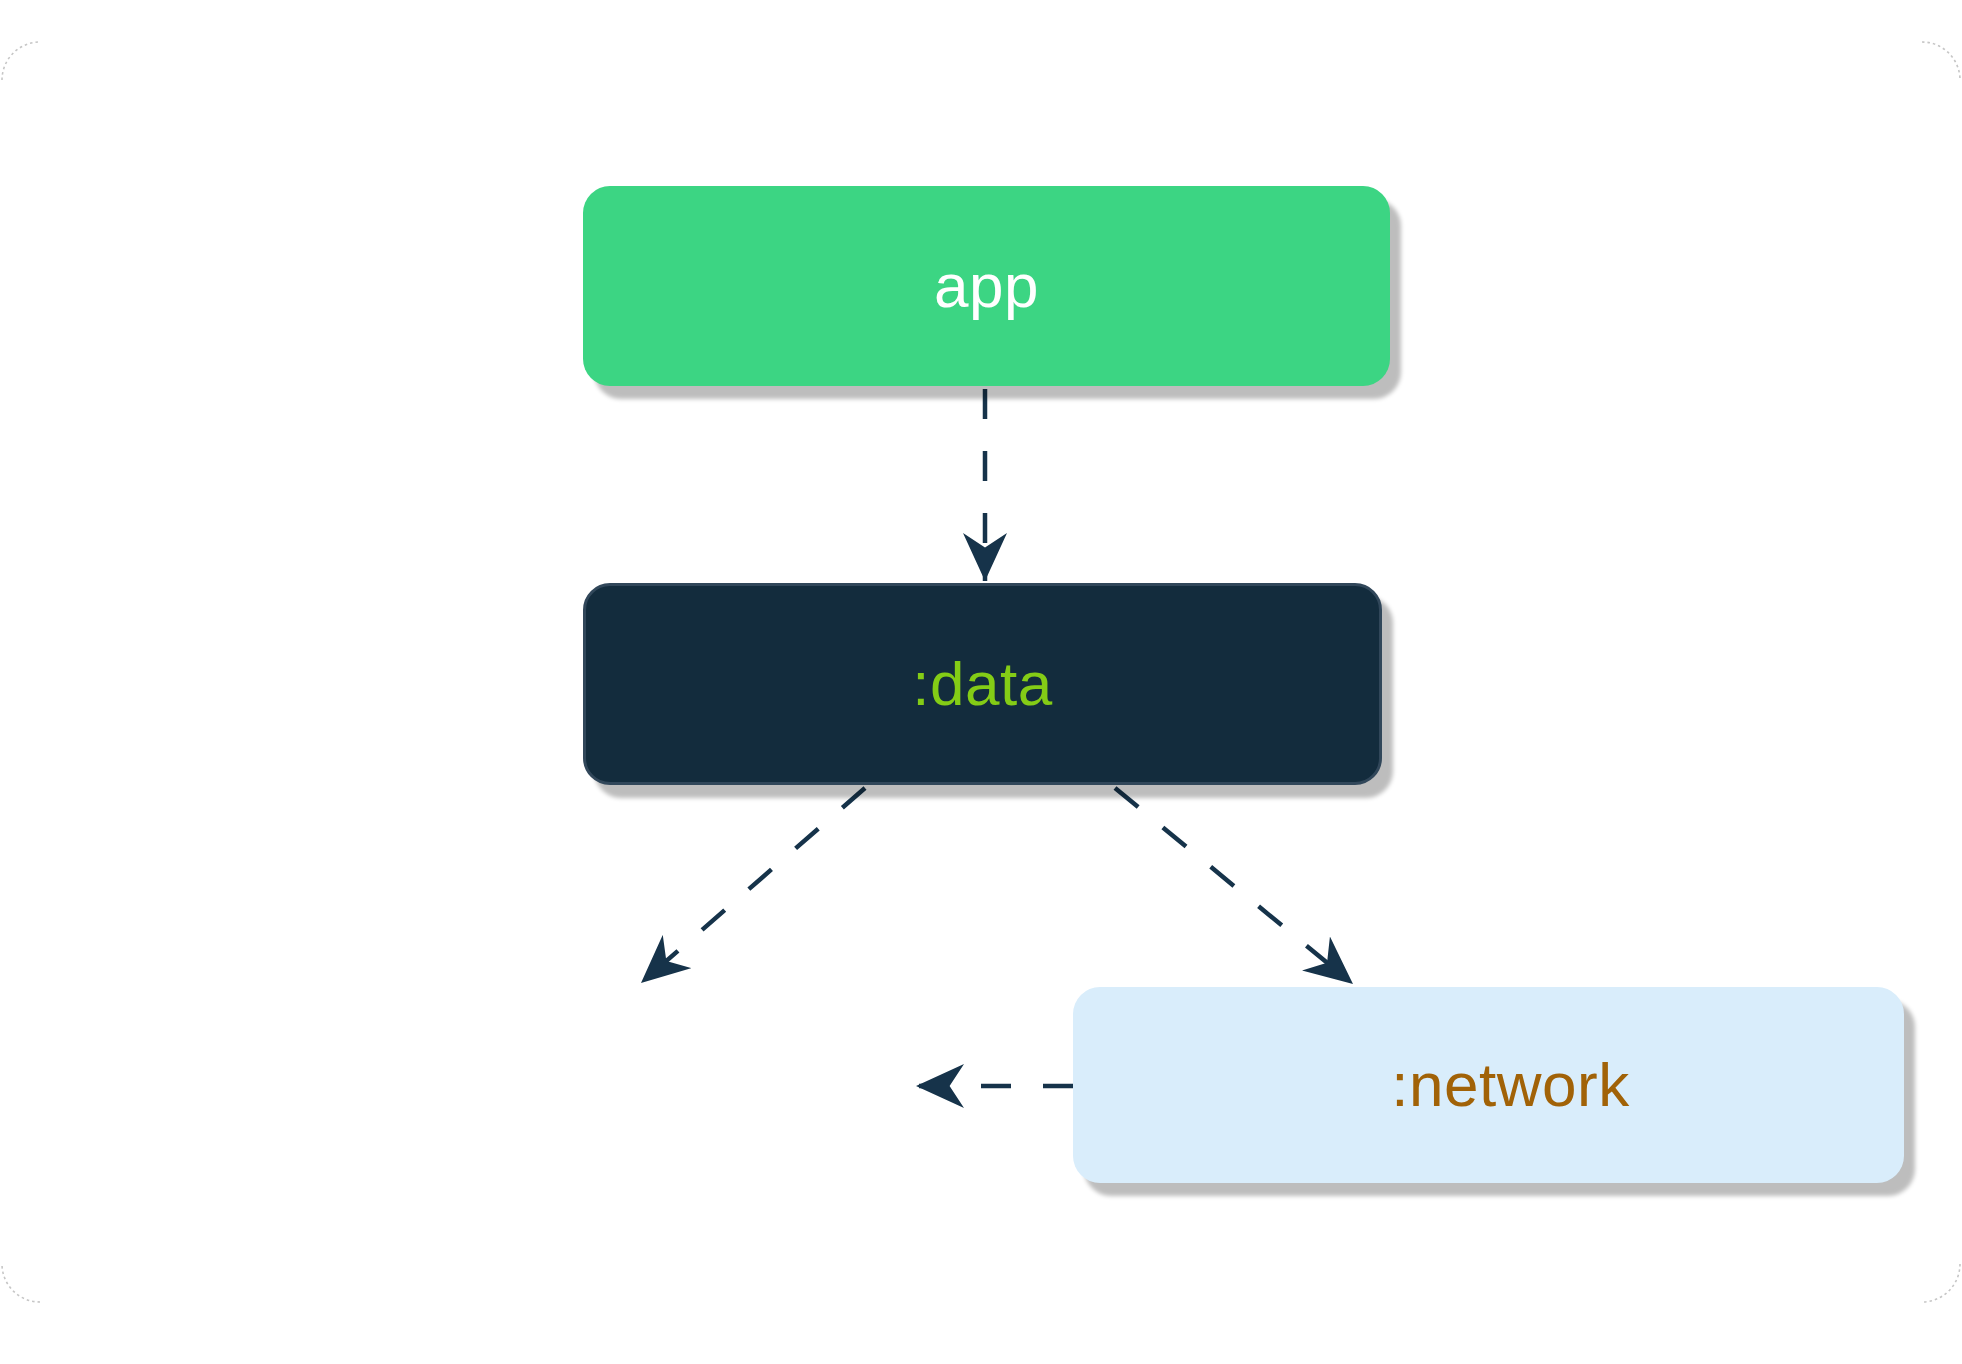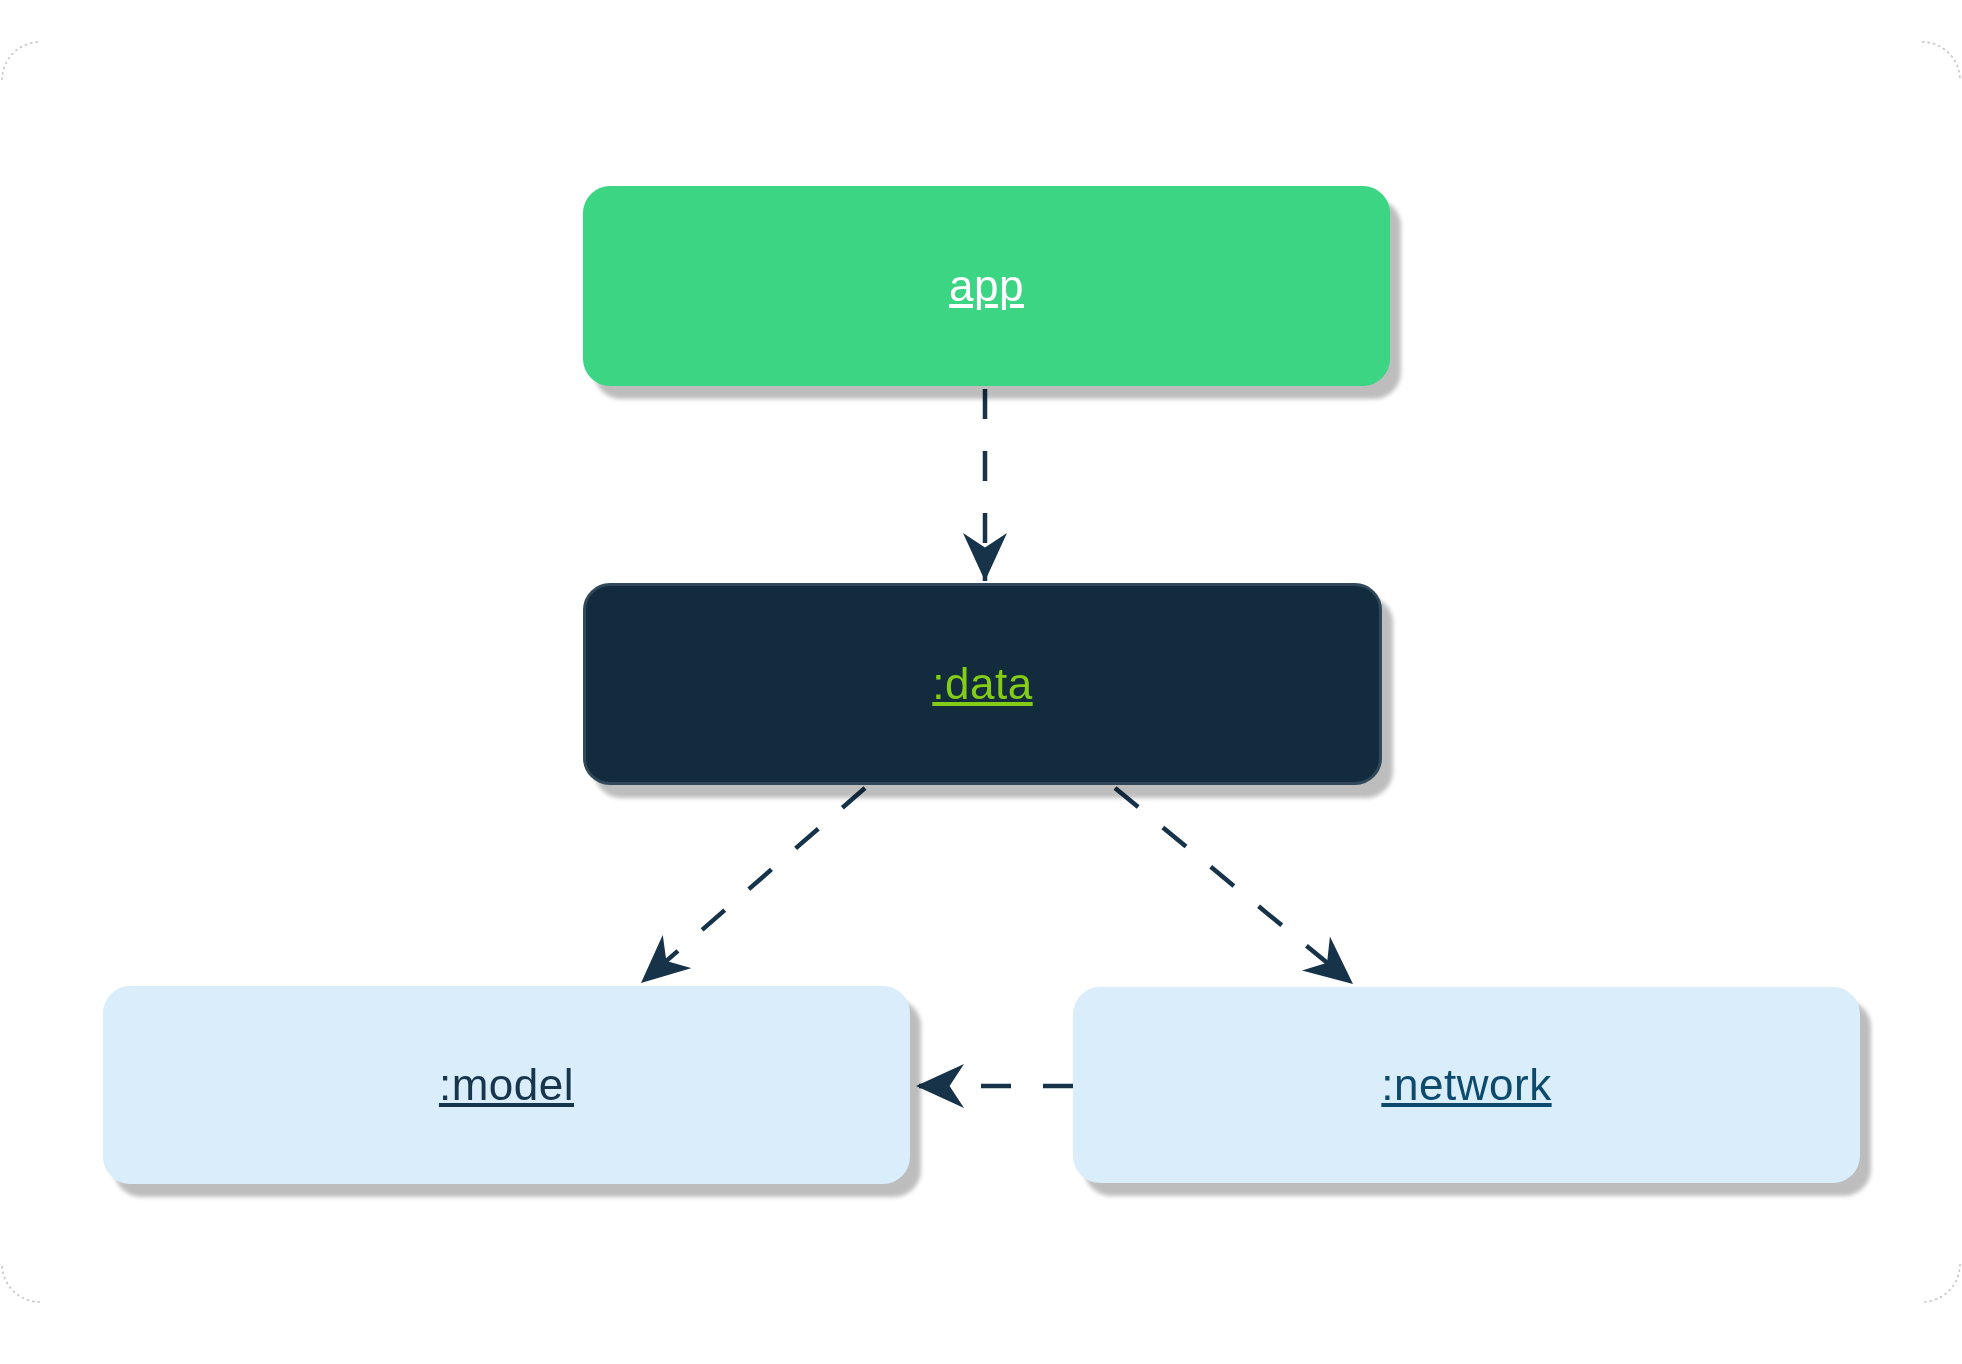--- a/index.html
+++ b/index.html
@@ -16,23 +16,22 @@
     left: 0; top: 0;
     width: 1962px; height: 1364px;
   }
   .node {
     position: absolute;
     display: flex;
     align-items: center;
     justify-content: center;
     border-radius: 27px;
     box-shadow: 11px 13px 4px rgba(0,0,0,0.26);
-    font-size: 44px;
+    font-size: 62px;
     letter-spacing: 0.5px;
-    text-decoration: underline;
   }
   .node .label { line-height: 1; }
   .node-app {
     left: 583px; top: 186px; width: 807px; height: 200px;
   }
   .node-data {
     left: 583px; top: 583px; width: 793px; height: 196px;
     border: 3px solid #31475a;
   }
   .node-model {
@@ -78,21 +77,18 @@
   </svg>
 
   <div class="node node-app" style="background: rgb(60, 213, 131); color: rgb(255, 255, 255);">
     <span class="label">app</span>
   </div>
 
   <div class="node node-data" style="background: rgb(19, 44, 61); color: #84cc16;">
     <span class="label">:data</span>
   </div>
 
-  <div class="node node-model" style="background: rgb(217, 237, 251); color: rgb(23, 54, 77);">
-    <span class="label">:model</span>
-  </div>
 
-  <div class="node node-network" style="background: rgb(217, 237, 251); color: #0c4a6e;">
+  <div class="node node-network" style="background: rgb(217, 237, 251); color: #a16207; padding-left: 44px;">
     <span class="label">:network</span>
   </div>
 
 </div>
 
 </body></html>

